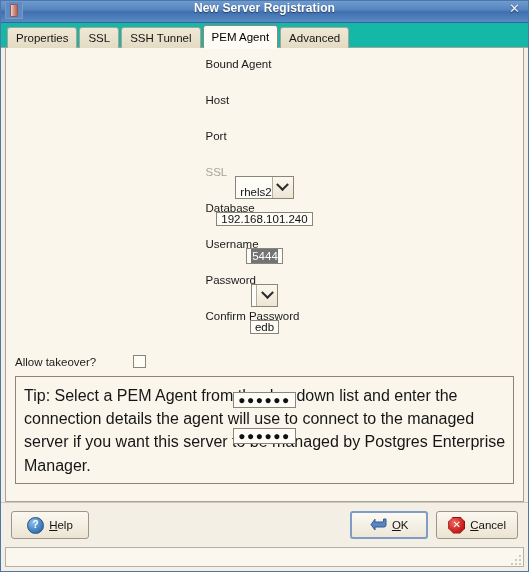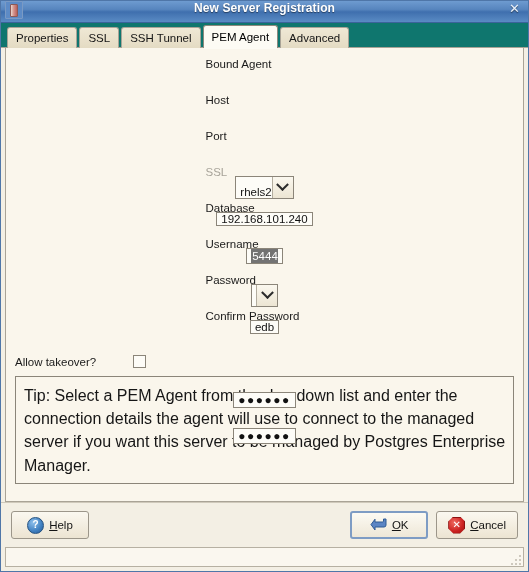--- a/index.html
+++ b/index.html
@@ -40,21 +40,21 @@
   }
   .title-close{
     margin-left:auto;margin-right:6px;width:15px;height:15px;
     display:flex;align-items:center;justify-content:center;
     color:#e8f0fa;font-size:13px;font-weight:bold;line-height:1;
     text-shadow:0 1px 1px rgba(0,0,0,.5);z-index:2;cursor:pointer;
   }
   
   .tabstrip{
     flex:0 0 25px;height:25px;position:relative;
-    background:#0f766e;
+    background:#14b8a6;
     padding-left:6px;padding-top:5px;box-sizing:border-box;
     display:flex;align-items:flex-end;
   }
   .tabstrip:after{
     content:"";position:absolute;left:0;right:0;bottom:0;height:1px;background:#a9a396;
   }
   .tab{
     height:21px;box-sizing:border-box;
     padding:0 8px;
     display:flex;align-items:center;

